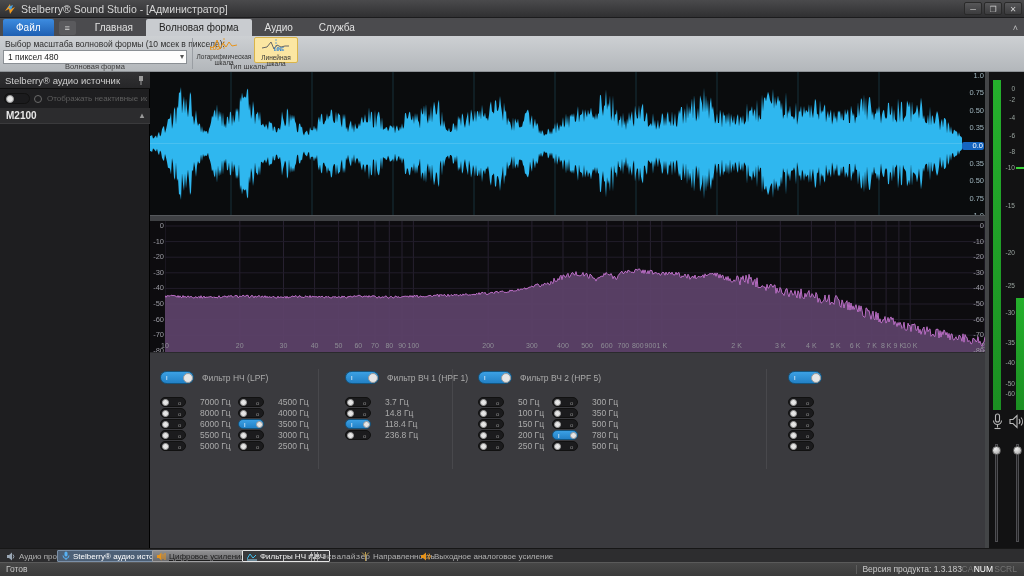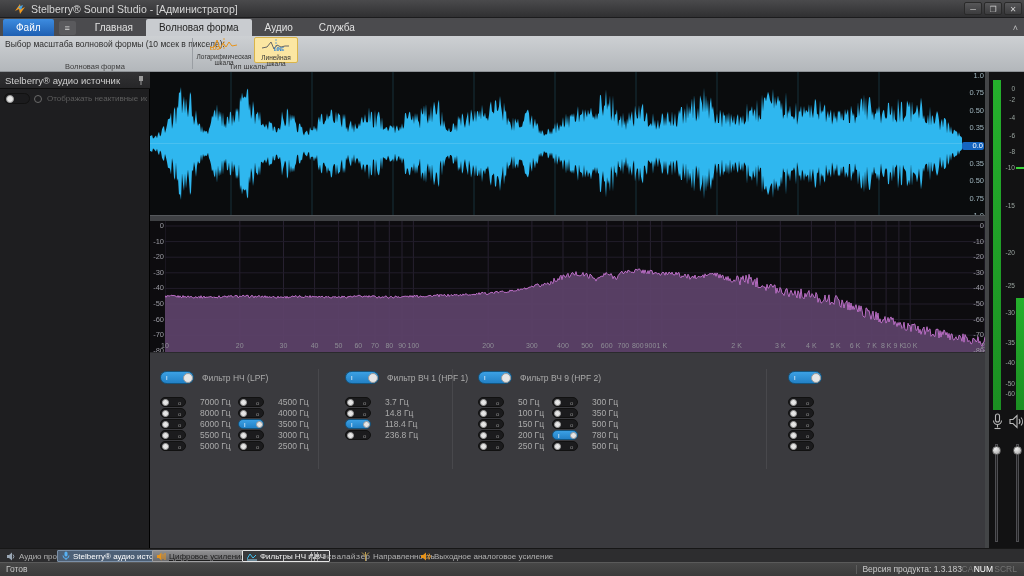--- a/index.html
+++ b/index.html
@@ -4,21 +4,21 @@
 <style>
   html,body{margin:0;padding:0;background:#000;}
   *{box-sizing:border-box;}
   .screen{position:relative;width:1024px;height:576px;overflow:hidden;
     font-family:"Liberation Sans",sans-serif;background:#2a2a2c;color:#ddd;}
   .abs{position:absolute;}
 
   
   .titlebar{position:absolute;left:0;top:0;width:1024px;height:18px;
     background:linear-gradient(#4a4a4c,#303032);border-bottom:1px solid #1c1c1e;
-    display:flex;align-items:center;padding:0 14px;}
+    display:flex;align-items:center;padding:0 4px;}
   .titlebar .title{font-size:10.5px;color:#d6d6d6;margin-left:5px;}
   .winbtns{position:absolute;right:2px;top:2px;display:flex;gap:2px;}
   .winbtn{width:18px;height:13px;font-size:8px;line-height:13px;text-align:center;
     color:#cfcfcf;background:linear-gradient(#565658,#3c3c3e);border:1px solid #2a2a2a;border-radius:2px;}
 
   
   .tabstrip{position:absolute;left:0;top:18px;width:1024px;height:18px;background:#4b4b4e;
     display:flex;align-items:flex-end;padding-left:3px;}
   .tab{height:17px;line-height:17px;padding:0 13px;font-size:10px;color:#e2e2e2;border-radius:2px 2px 0 0;}
   .tab.file{background:linear-gradient(#3d8ce0,#1e5fb2);color:#fff;margin-right:5px;}
@@ -124,20 +124,24 @@
     <div class="tab menu">≡</div>
     <div class="tab">Главная</div>
     <div class="tab active">Волновая форма</div>
     <div class="tab">Аудио</div>
     <div class="tab">Служба</div>
     <div class="ribbon-collapse">˄</div>
   </div>
 
   <div class="ribbon">
     <div class="rlabel">Выбор масштаба волновой формы (10 мсек в пикселе):</div>
+    <div class="dropdown">
+      <span>1 пиксел 480</span>
+      <span class="dd-arrow">▾</span>
+    </div>
     <div class="gname" style="left:0;width:190px;">Волновая форма</div>
     <div class="rdivider"></div>
     <div class="rbtn log" style="left:196px;">
       <svg width="30" height="13">
         <line x1="15" y1="0" x2="15" y2="12" stroke="#e8941a" stroke-dasharray="2,1" stroke-width="0.8"></line>
         <polyline points="1,10 5,9 8,2 11,11 14,5 17,9 20,4 23,8 28,7" fill="none" stroke="#e8941a" stroke-width="1"></polyline>
         <text x="1" y="12" font-size="4.5" fill="#e8941a" font-weight="bold">LOG</text>
       </svg>
       <div class="btxt">Логарифмическая шкала</div>
     </div>
@@ -159,20 +163,24 @@
         <rect x="3" y="1" width="4" height="5" fill="#9a9a9a"></rect>
         <line x1="5" y1="6" x2="5" y2="10" stroke="#9a9a9a" stroke-width="1"></line>
       </svg>
     </div>
     <div class="sb-toggle-row">
       <div class="tgl" style="left:4px;top:4px;width:26px;height:11px;">
         <div class="knob" style="left:1px;top:1px;width:8px;height:8px;"></div>
       </div>
       <div class="abs" style="left:34px;top:6px;width:8px;height:8px;border:1px solid #6a6a6a;border-radius:50%;"></div>
       <div class="abs" style="left:47px;top:5px;width:100px;overflow:hidden;font-size:8px;color:#5e5e5e;white-space:nowrap;">Отображать неактивные источники</div>
+    </div>
+    <div class="sb-group">
+      <span>M2100</span>
+      <span class="chev">▴</span>
     </div>
   </div>
 
   <div class="content">
     <div class="wavepanel">
       <svg id="wavesvg" width="835" height="143">
           <line x1="81" y1="0" x2="81" y2="143" stroke="#17313b" stroke-width="1"></line>
           <line x1="162" y1="0" x2="162" y2="143" stroke="#17313b" stroke-width="1"></line>
           <line x1="243" y1="0" x2="243" y2="143" stroke="#17313b" stroke-width="1"></line>
           <line x1="324" y1="0" x2="324" y2="143" stroke="#17313b" stroke-width="1"></line>
@@ -371,21 +379,21 @@
         <div class="flt-label" style="left: 235px; top: 66px;">118.4 Гц</div>
         <div class="tgl" style="left: 195px; top: 77px; width: 26px; height: 10px;">
           <div class="knob" style="width: 7px; height: 7px; top: 0.5px; left: 1px;"></div>
           <div class="omark" style="top: 1.5px; left: 17px;">o</div>
         </div>
         <div class="flt-label" style="left: 235px; top: 77px;">236.8 Гц</div>
         <div class="tgl on" style="left: 328px; top: 18px; width: 34px; height: 13px;">
           <div class="knob" style="width: 10px; height: 10px; top: 0.5px; left: 22px;"></div>
           <div class="mark" style="top: 3px; left: 5px;">I</div>
         </div>
-        <div class="flt-label" style="left: 370px; top: 20px;">Фильтр ВЧ 9 (HPF 2)</div>
+        <div class="flt-label" style="left: 370px; top: 20px;">Фильтр ВЧ 2 (HPF 5)</div>
         <div class="tgl" style="left: 328px; top: 44px; width: 26px; height: 10px;">
           <div class="knob" style="width: 7px; height: 7px; top: 0.5px; left: 1px;"></div>
           <div class="omark" style="top: 1.5px; left: 17px;">o</div>
         </div>
         <div class="flt-label" style="left: 368px; top: 44px;">50 Гц</div>
         <div class="tgl" style="left: 328px; top: 55px; width: 26px; height: 10px;">
           <div class="knob" style="width: 7px; height: 7px; top: 0.5px; left: 1px;"></div>
           <div class="omark" style="top: 1.5px; left: 17px;">o</div>
         </div>
         <div class="flt-label" style="left: 368px; top: 55px;">100 Гц</div>

